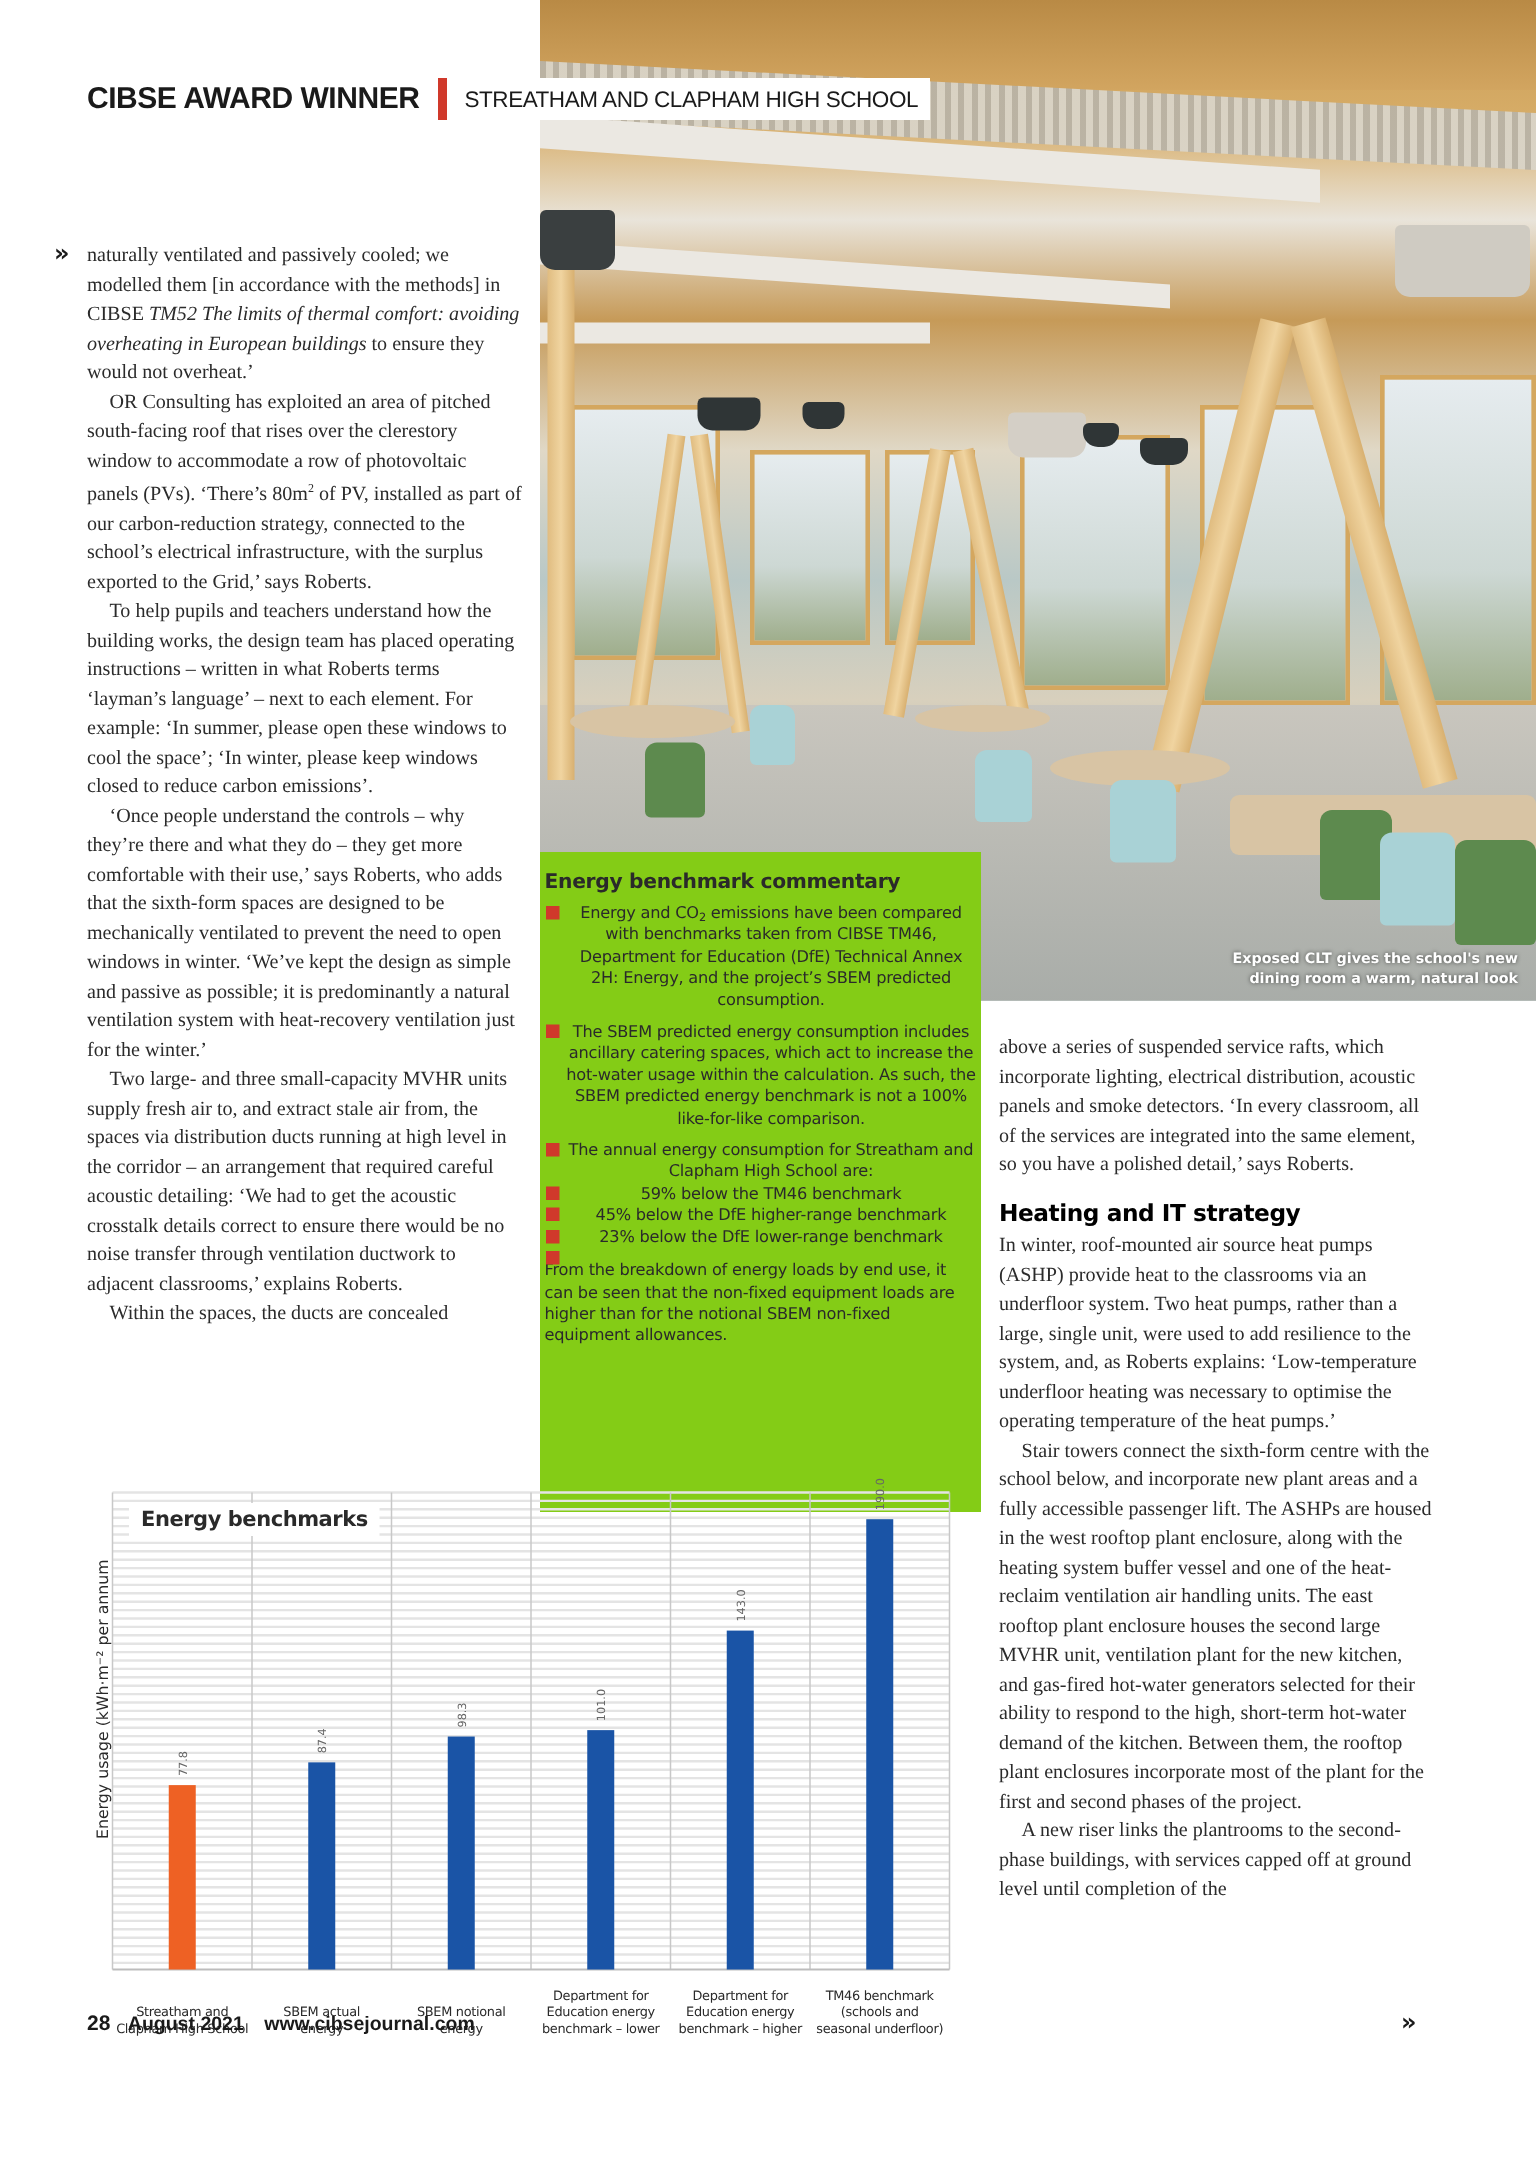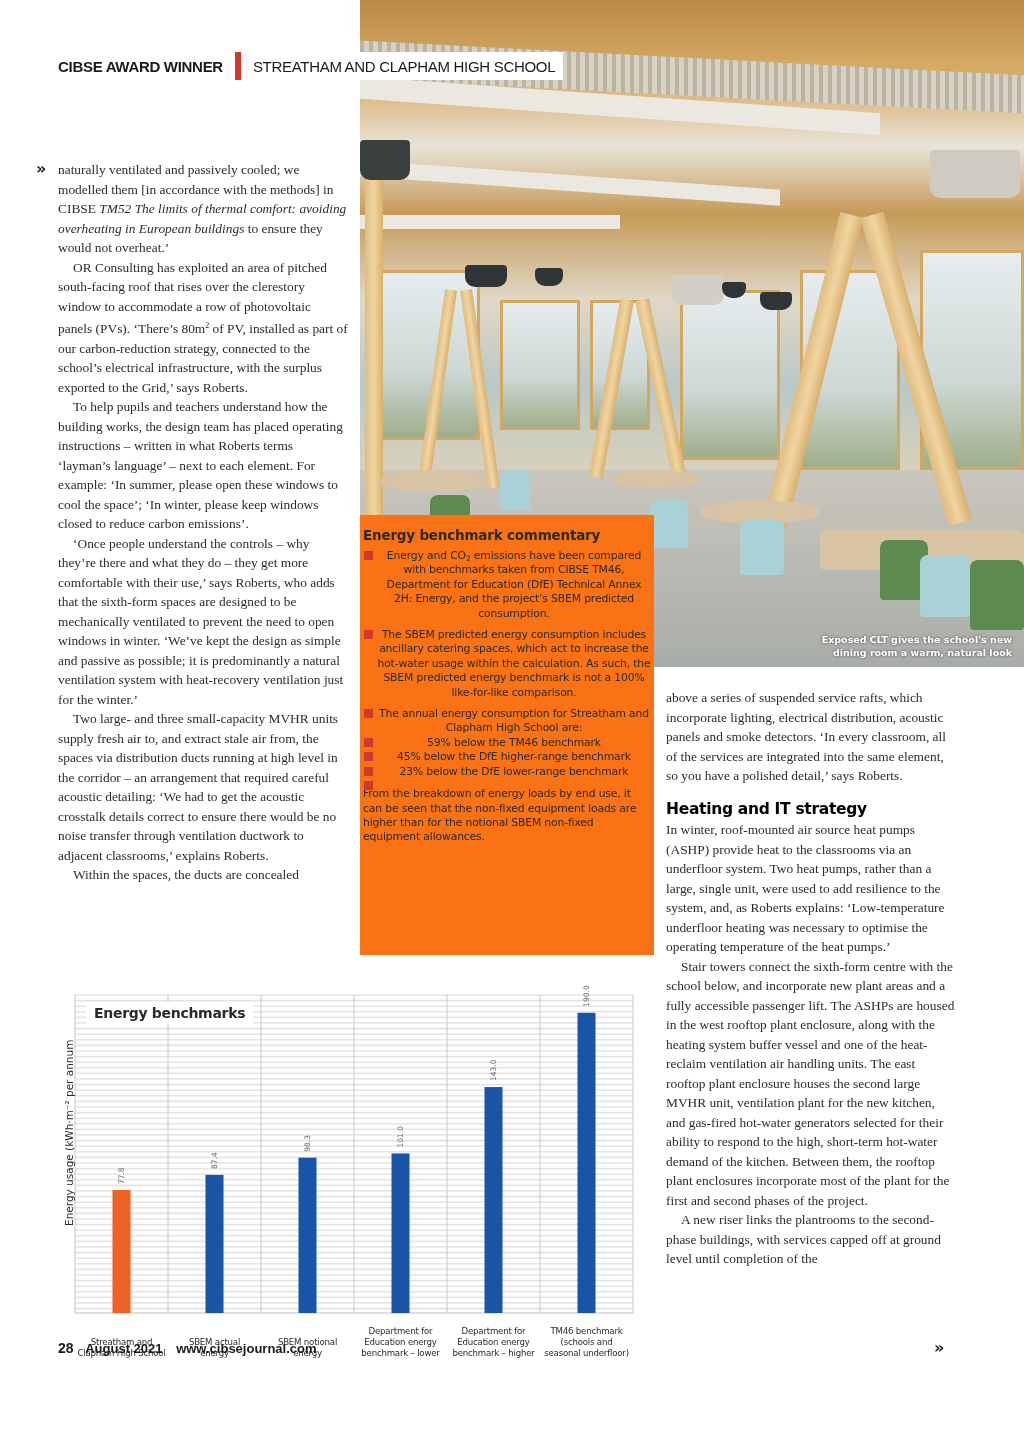--- a/index.html
+++ b/index.html
@@ -24,38 +24,38 @@
     position:absolute; right: 12px; bottom: 8px; text-align:right;
     font-family:"DejaVu Sans", sans-serif; font-weight:bold; font-size:9.5px; line-height:13px; color:#ffffff;
     text-shadow: 0 0 3px rgba(0,0,0,.6);
   }
 
   
   .header {
     position:absolute; left:50px; top:52px; height:28px; display:flex; align-items:center;
     background:#ffffff; padding-right:8px; font-family:"Liberation Sans", sans-serif;
   }
-  .header .kicker { font-weight:bold; font-size:15px; color:#1a1a1a; letter-spacing:-0.3px; padding-left:8px; }
+  .header .kicker { font-weight:bold; font-size:20px; color:#1a1a1a; letter-spacing:-0.3px; padding-left:8px; }
   .header .bar { width:6px; height:28px; background:#d0392b; margin:0 12px 0 12px; }
   .header .section { font-size:15px; color:#1a1a1a; letter-spacing:-0.3px; }
 
   
   .col { position:absolute; font-size:13.4px; line-height:19.5px; color:#2b2b2b; }
   .col p { text-indent: 15px; }
   .col p.first { text-indent: 0; }
   .col-left { left: 58px; top: 160px; width: 290px; }
   .col-right { left: 666px; top: 688px; width: 290px; }
   .chev { position:absolute; font-family:"DejaVu Sans", sans-serif; font-weight:bold; font-size:16px; color:#1a1a1a; }
   .chev-start { left: 36px; top: 159px; }
   .chev-end { left: 934px; top: 1338px; }
   .subhead { font-family:"DejaVu Sans", sans-serif; font-weight:bold; font-size:15.5px; color:#000000; margin: 14px 0 1px 0; letter-spacing:-0.3px; }
 
   
   .comment {
-    position:absolute; left:360px; top:515px; width:294px; height:440px; background:#f97316; padding: 12px 2px 0 3px;
+    position:absolute; left:360px; top:568px; width:294px; height:440px; background:#84cc16; padding: 12px 2px 0 3px;
     font-family:"DejaVu Sans", sans-serif; color:#2a2a2a;
   }
   .comment h3 { font-size:13.5px; font-weight:bold; margin-bottom:6px; letter-spacing:-0.2px; }
   .comment ul { list-style:none;text-align:center; }
   .comment li { position:relative; padding-left:13px; font-size:10.8px; line-height:14.4px; letter-spacing:-0.15px; }
   .comment li.gap { margin-top:7px; }
   .comment li .sq { position:absolute; left:1px; top:2px; width:9px; height:9px; background:#d0392b; }
   .comment .tail { margin-top:8px; font-size:10.8px; line-height:14.4px; letter-spacing:-0.15px; }
   sub { font-size:70%; vertical-align: -2px; line-height:0; }
 

